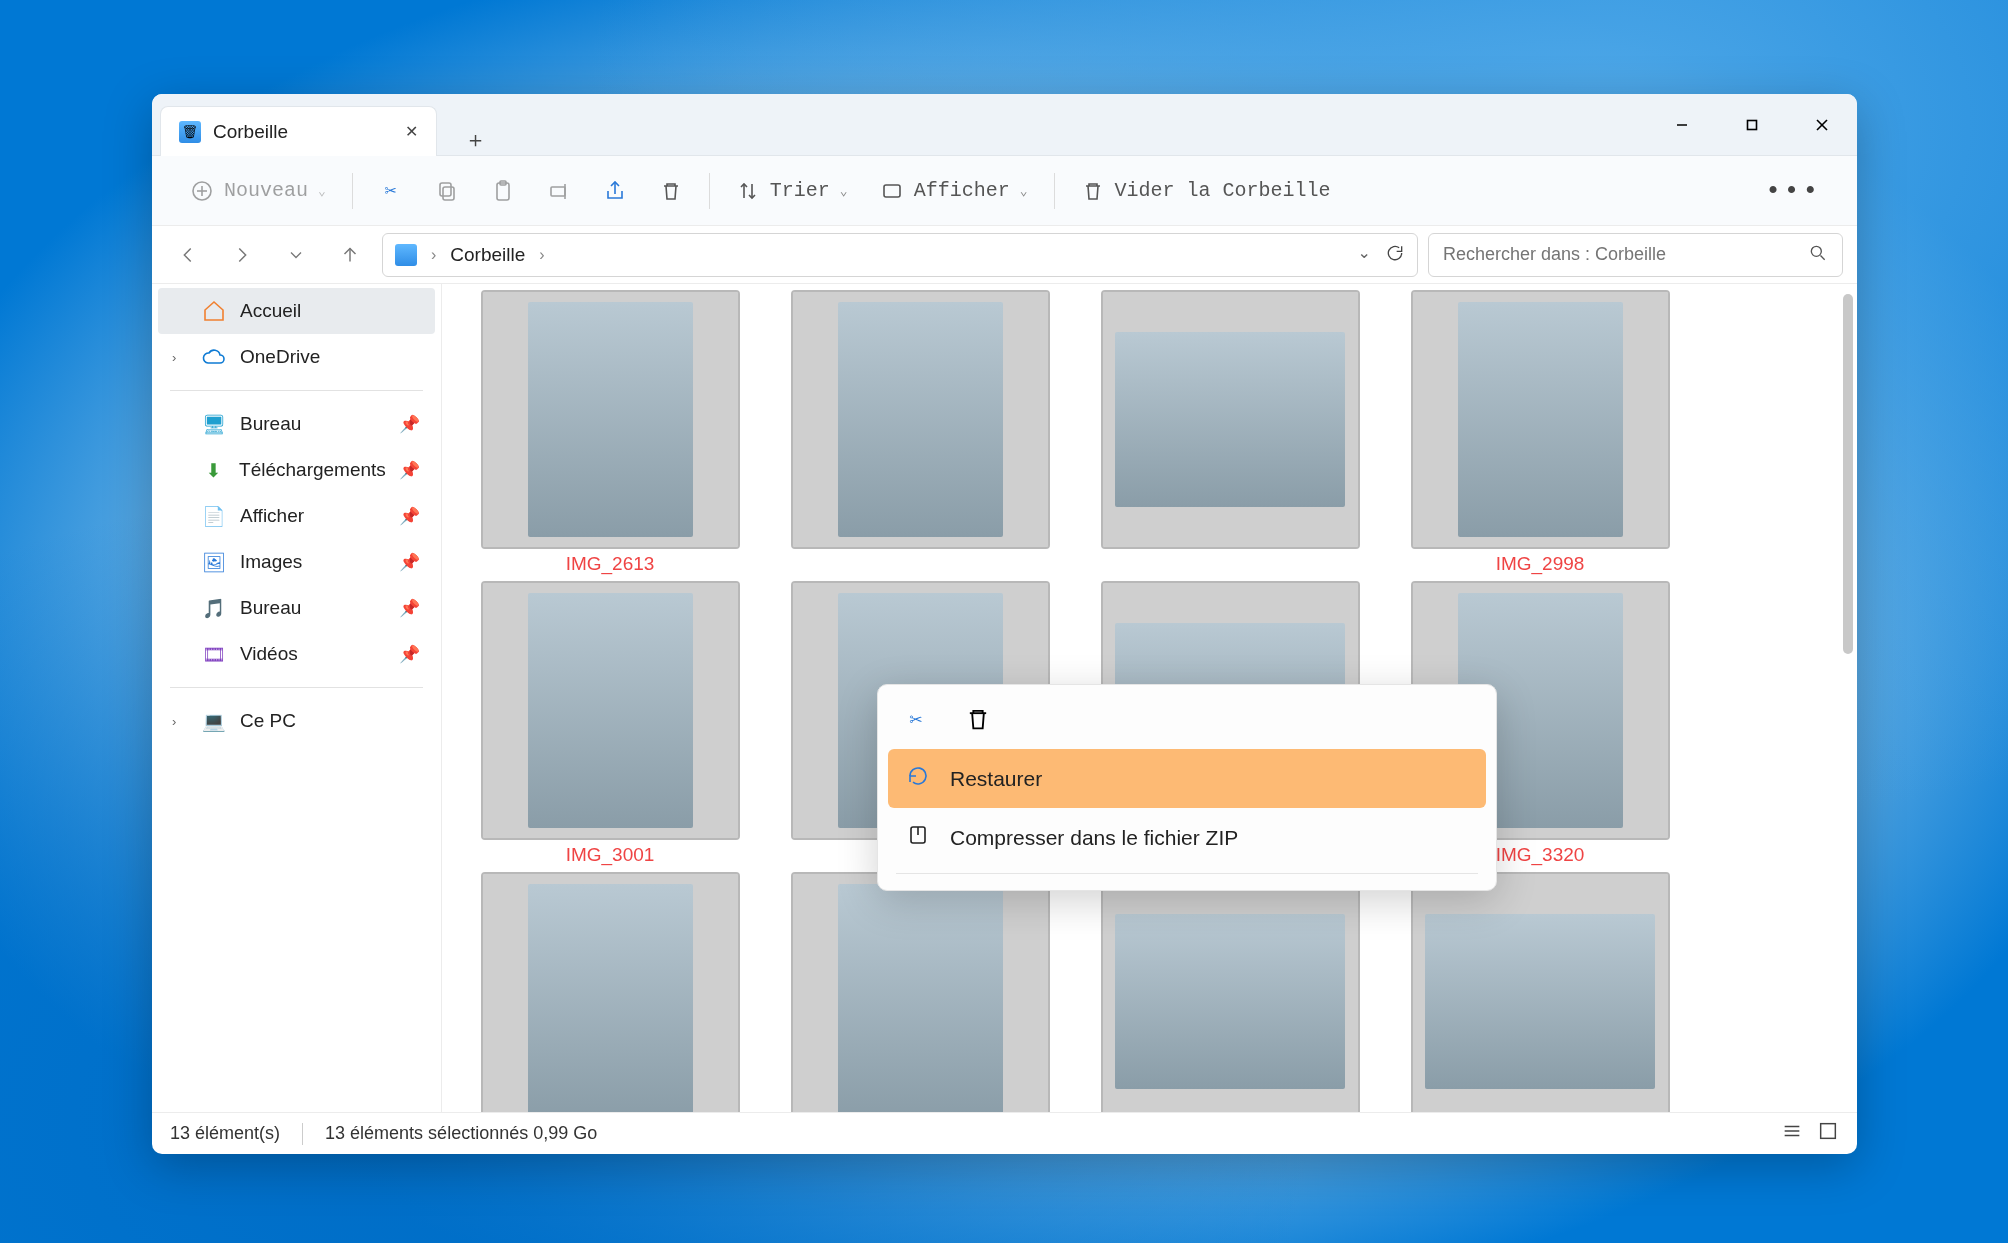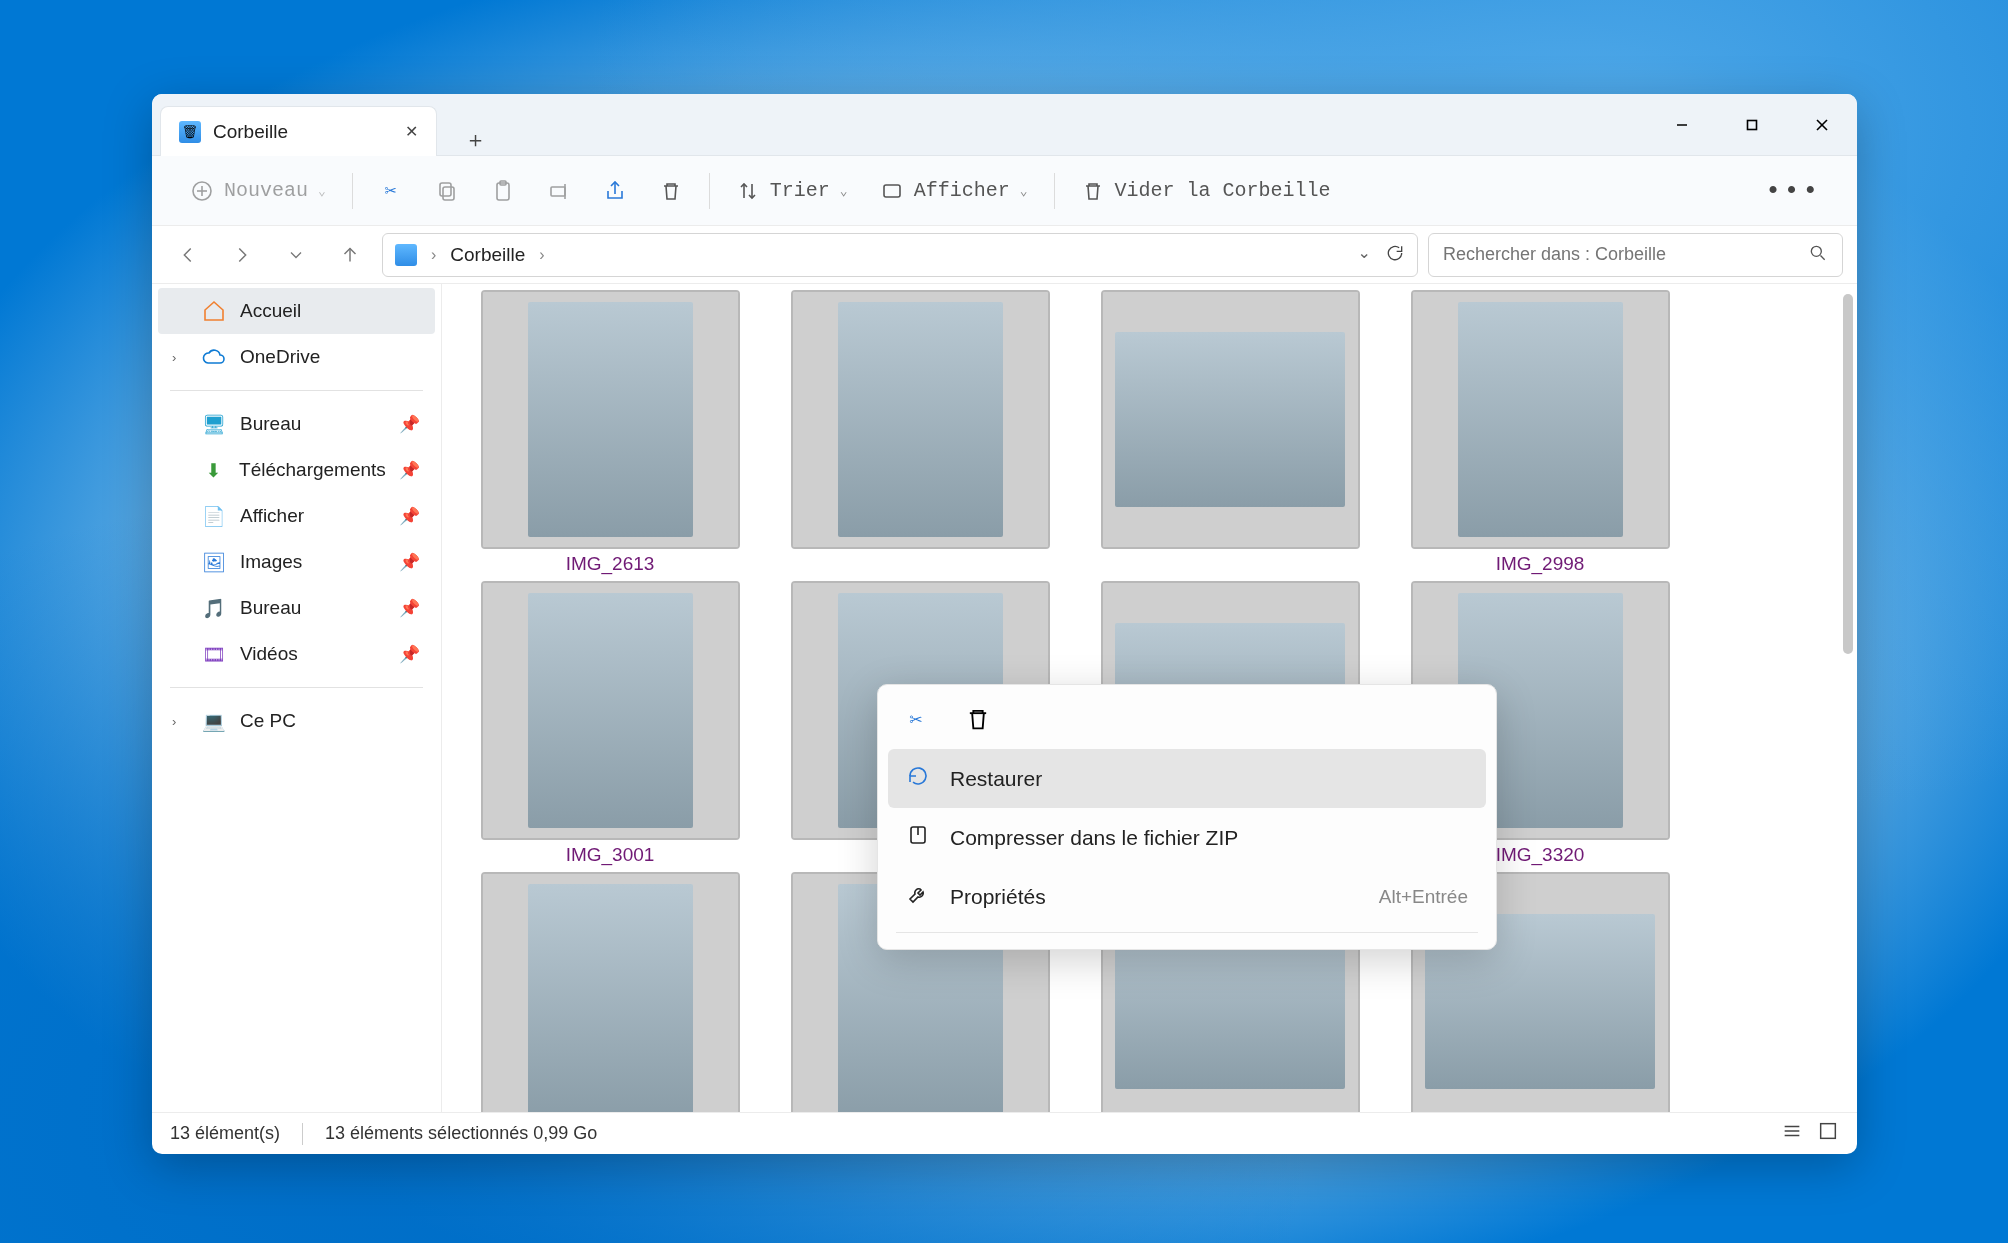--- a/index.html
+++ b/index.html
@@ -52,27 +52,27 @@
 .side-item .pin { margin-left:auto; color:#aaa; font-size:17px; }
 .side-icon { width:24px; height:24px; display:flex; align-items:center; justify-content:center; }
 .side-sep { height:1px; background:#e2e2e2; margin:10px 12px; }
 .content { flex:1; background:#fff; overflow:auto; padding:8px 18px; position:relative; }
 .grid { display:grid; grid-template-columns:repeat(4, 300px); gap:8px 10px; }
 .thumb { display:flex; flex-direction:column; align-items:center; cursor:pointer; }
 .thumb.sel .frame { outline:2px solid #b8b8b8; background:#cfcfcf; }
 .frame { width:255px; height:255px; background:#e6e6e6; display:flex; align-items:center; justify-content:center; border-radius:2px; }
 .pic { width:165px; height:235px; background:linear-gradient(#b9c9d3,#8a9da8); border-radius:2px; }
 .pic.wide { width:230px; height:175px; }
-.cap { margin-top:6px; font-size:19px; color:#701a75; }
+.cap { margin-top:6px; font-size:19px; color:#ef4444; }
 .scrollbar { position:absolute; right:4px; top:10px; width:10px; height:360px; background:#c8c8c8; border-radius:5px; }
 .context-menu { position:absolute; left:725px; top:590px; width:620px; background:#fdfdfd; border:1px solid #e5e5e5; border-radius:10px; box-shadow:0 10px 40px rgba(0,0,0,.18); padding:10px; z-index:50; }
 .ctx-toolbar { display:flex; gap:34px; padding:10px 14px 16px; }
 .ctx-toolbar .ic { width:28px; height:28px; display:flex; align-items:center; justify-content:center; cursor:pointer; }
 .ctx-item { display:flex; align-items:center; gap:20px; padding:15px 18px; font-size:21px; color:#222; border-radius:6px; cursor:pointer; }
-.ctx-item.hover { background:#e5e5e5; }
+.ctx-item.hover { background:#fdba74; }
 .ctx-item .shortcut { margin-left:auto; color:#888; font-size:19px; }
 .ctx-sep { height:1px; background:#e5e5e5; margin:6px 8px; }
 .statusbar { height:42px; border-top:1px solid #ececec; display:flex; align-items:center; padding:0 18px; font-size:18px; color:#333; gap:22px; }
 .status-sep { width:1px; height:22px; background:#ccc; }
 .view-icons { margin-left:auto; display:flex; gap:14px; color:#444; cursor:pointer; }
 svg { stroke:currentColor; fill:none; stroke-width:1.6; }
 </style>
 </head>
 <body>
 
@@ -414,23 +414,16 @@
           </svg></span>
       <span>Restaurer</span>
     </div>
     <div class="ctx-item">
       <span><svg viewBox="0 0 24 24" width="24" height="24">
             <rect x="5" y="4" width="14" height="16" rx="2"></rect>
             <line x1="12" y1="4" x2="12" y2="12"></line>
           </svg></span>
       <span>Compresser dans le fichier ZIP</span>
     </div>
-    <div class="ctx-item">
-      <span><svg viewBox="0 0 24 24" width="24" height="24">
-            <path d="M14 7a4 4 0 0 0-5 5l-5 5 3 3 5-5a4 4 0 0 0 5-5l-3 3-2-2 3-3z"></path>
-          </svg></span>
-      <span>Propriétés</span>
-      <span class="shortcut">Alt+Entrée</span>
-    </div>
     <div class="ctx-sep"></div>
   </div>
 
 </div>
 
 </body></html>

